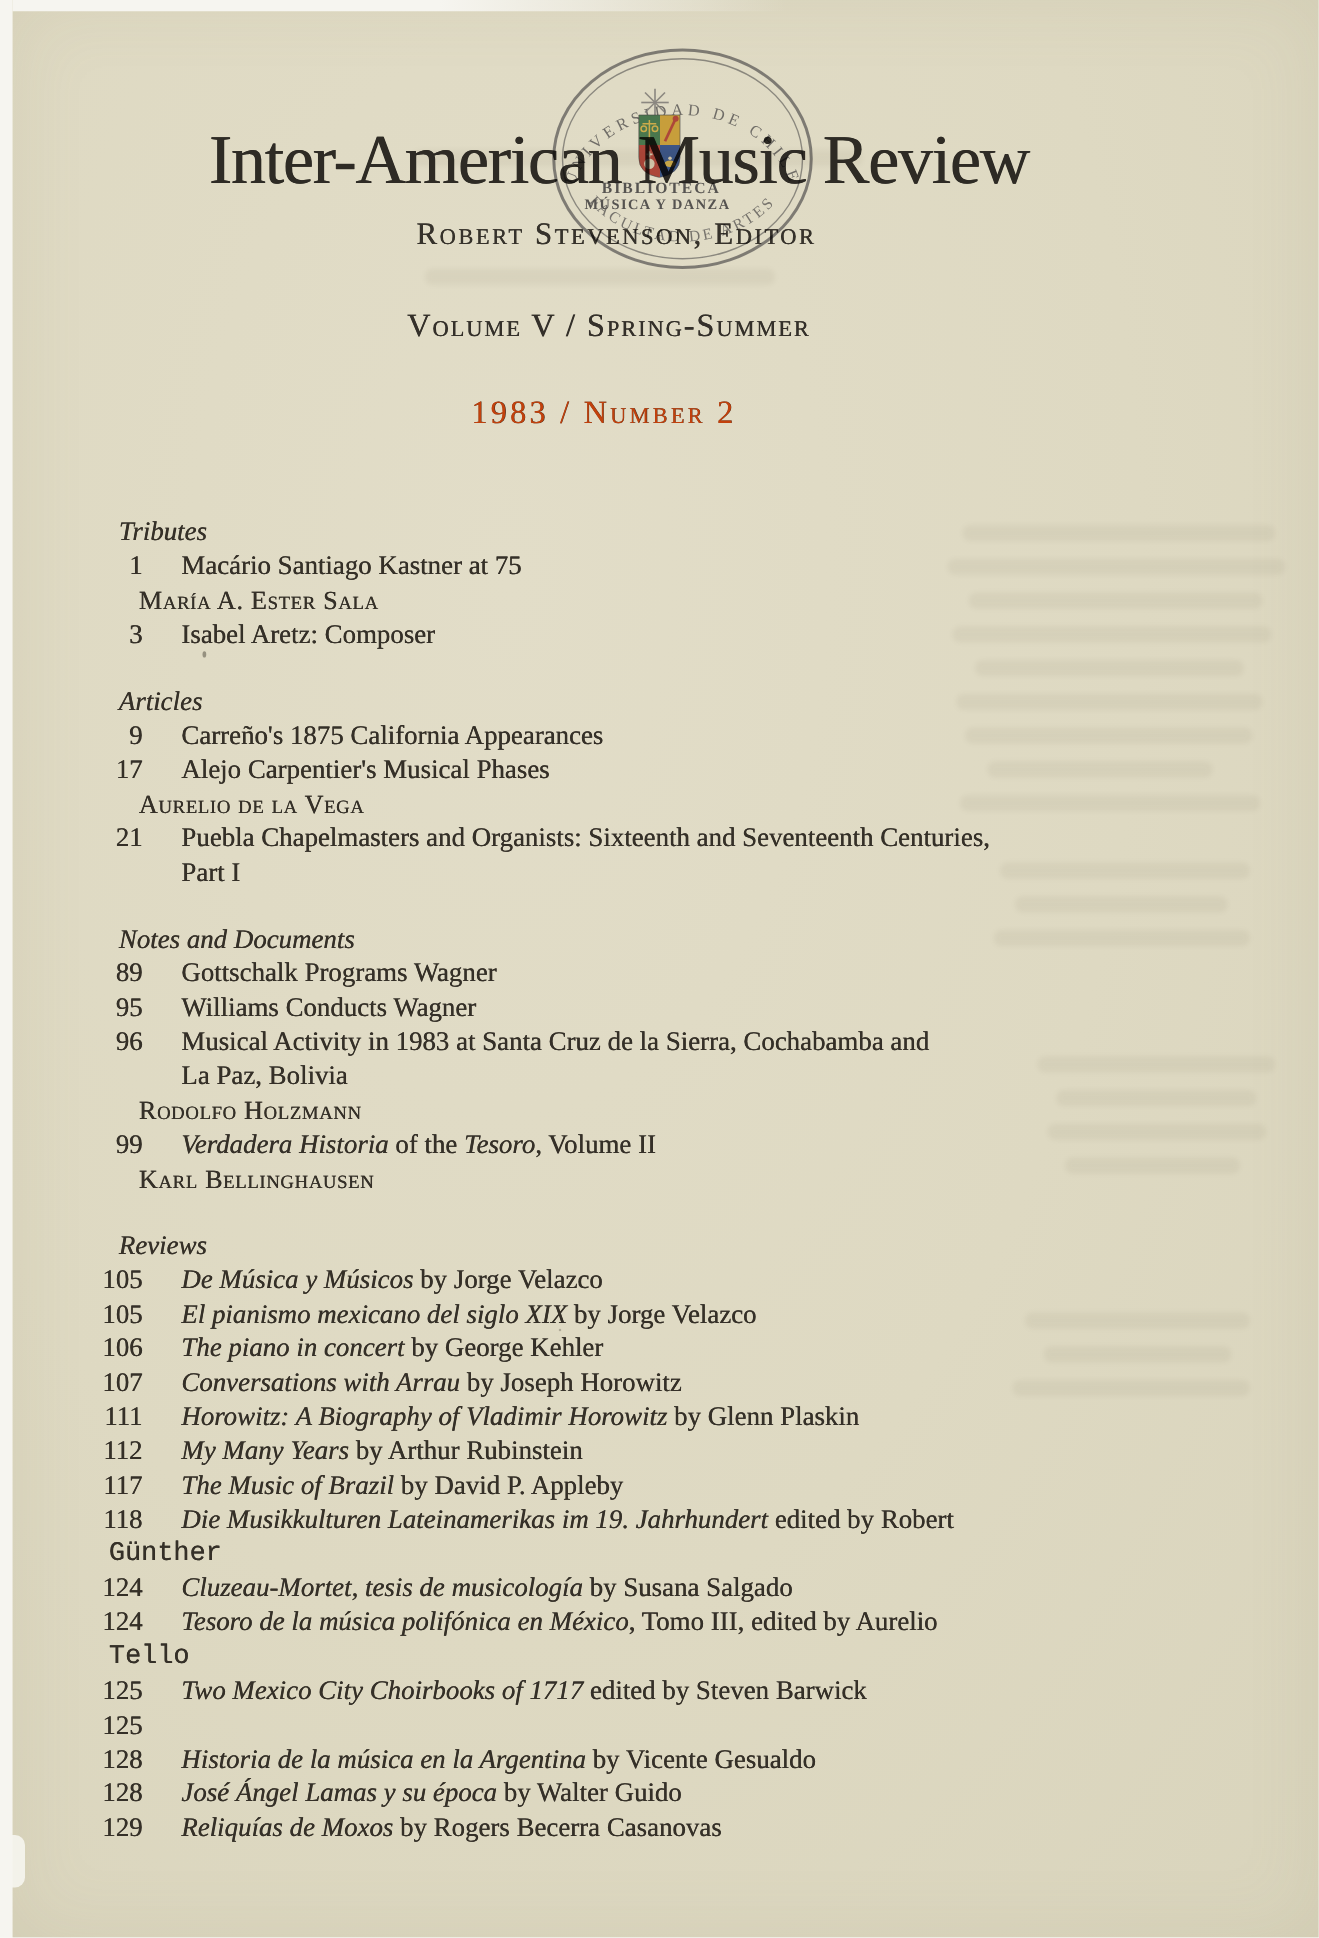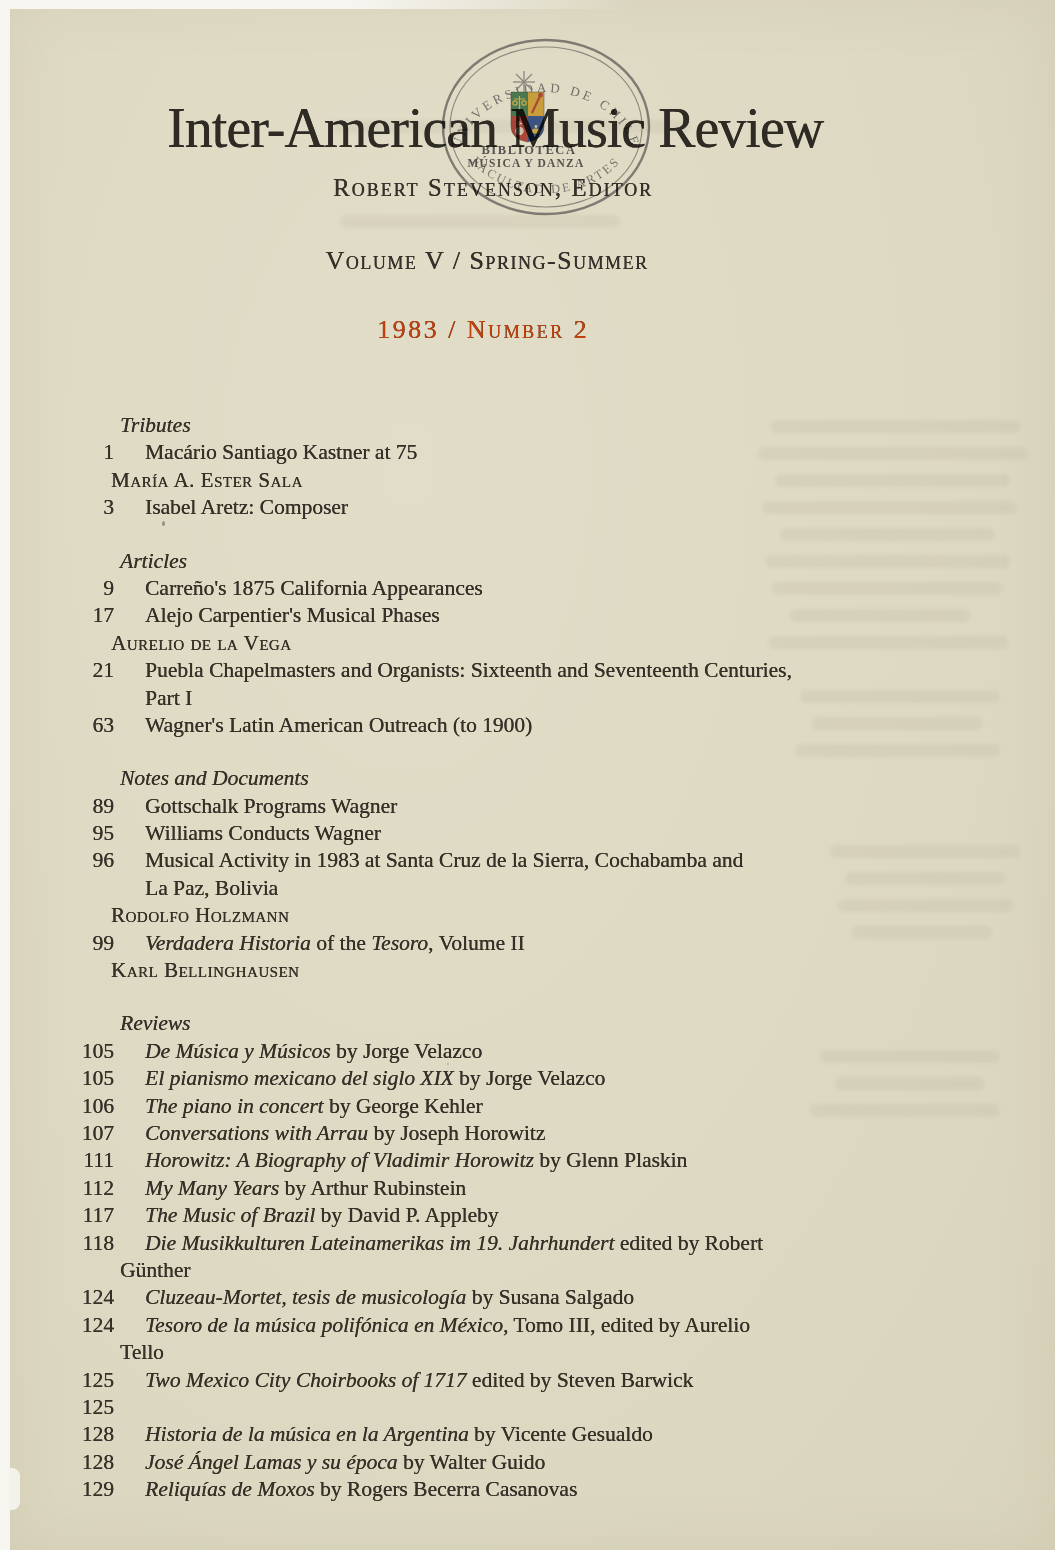--- a/index.html
+++ b/index.html
@@ -48,25 +48,25 @@
     position:absolute;left:430px;top:25px;width:235px;height:205px;
     mix-blend-mode:multiply;opacity:.88;
   }
   
   #toc{position:absolute;left:0;top:412px;width:1055px;color:#353028;}
   .toc-line{
     position:relative;height:27.4px;line-height:27.4px;
     padding-left:145px;font-size:21.5px;white-space:nowrap;
     text-shadow:0.25px 0 0 #353028;
   }
-  .toc-line.heading{padding-left:120px;font-style:italic;margin-top:26px;}
+  .toc-line.heading{padding-left:95px;font-style:italic;margin-top:26px;}
   #toc .toc-line.heading:first-child{margin-top:0;}
   .num{position:absolute;left:36px;top:0;width:78px;text-align:right;}
   .author{padding-left:111px;font-variant:small-caps;font-size:21px;letter-spacing:.5px;}
-  .cont2{padding-left:120px;}
+  .cont2{padding-left:87px;font-family:Liberation Mono, monospace;}
   .it{font-style:italic;}
   
   .ghost{position:absolute;height:13px;border-radius:6px;
     background:#6e654d;opacity:.07;filter:blur(2px);}
   .speck{position:absolute;background:#5a5447;border-radius:50%;}
 </style>
 </head>
 <body>
 
 <div class="paper"></div>
@@ -158,21 +158,20 @@
     <div class="toc-line heading">Tributes</div>
     <div class="toc-line"><span class="num">1</span><span><span>Macário Santiago Kastner at 75</span></span></div>
     <div class="toc-line author">María A. Ester Sala</div>
     <div class="toc-line"><span class="num">3</span><span><span>Isabel Aretz: Composer</span></span></div>
     <div class="toc-line heading">Articles</div>
     <div class="toc-line"><span class="num">9</span><span><span>Carreño's 1875 California Appearances</span></span></div>
     <div class="toc-line"><span class="num">17</span><span><span>Alejo Carpentier's Musical Phases</span></span></div>
     <div class="toc-line author">Aurelio de la Vega</div>
     <div class="toc-line"><span class="num">21</span><span><span>Puebla Chapelmasters and Organists: Sixteenth and Seventeenth Centuries,</span></span></div>
     <div class="toc-line"><span><span>Part I</span></span></div>
-    <div class="toc-line"><span class="num">63</span><span><span>Wagner's Latin American Outreach (to 1900)</span></span></div>
     <div class="toc-line heading">Notes and Documents</div>
     <div class="toc-line"><span class="num">89</span><span><span>Gottschalk Programs Wagner</span></span></div>
     <div class="toc-line"><span class="num">95</span><span><span>Williams Conducts Wagner</span></span></div>
     <div class="toc-line"><span class="num">96</span><span><span>Musical Activity in 1983 at Santa Cruz de la Sierra, Cochabamba and</span></span></div>
     <div class="toc-line"><span><span>La Paz, Bolivia</span></span></div>
     <div class="toc-line author">Rodolfo Holzmann</div>
     <div class="toc-line"><span class="num">99</span><span><span class="it">Verdadera Historia</span><span> of the </span><span class="it">Tesoro</span><span>, Volume II</span></span></div>
     <div class="toc-line author">Karl Bellinghausen</div>
     <div class="toc-line heading">Reviews</div>
     <div class="toc-line"><span class="num">105</span><span><span class="it">De Música y Músicos</span><span> by Jorge Velazco</span></span></div>

